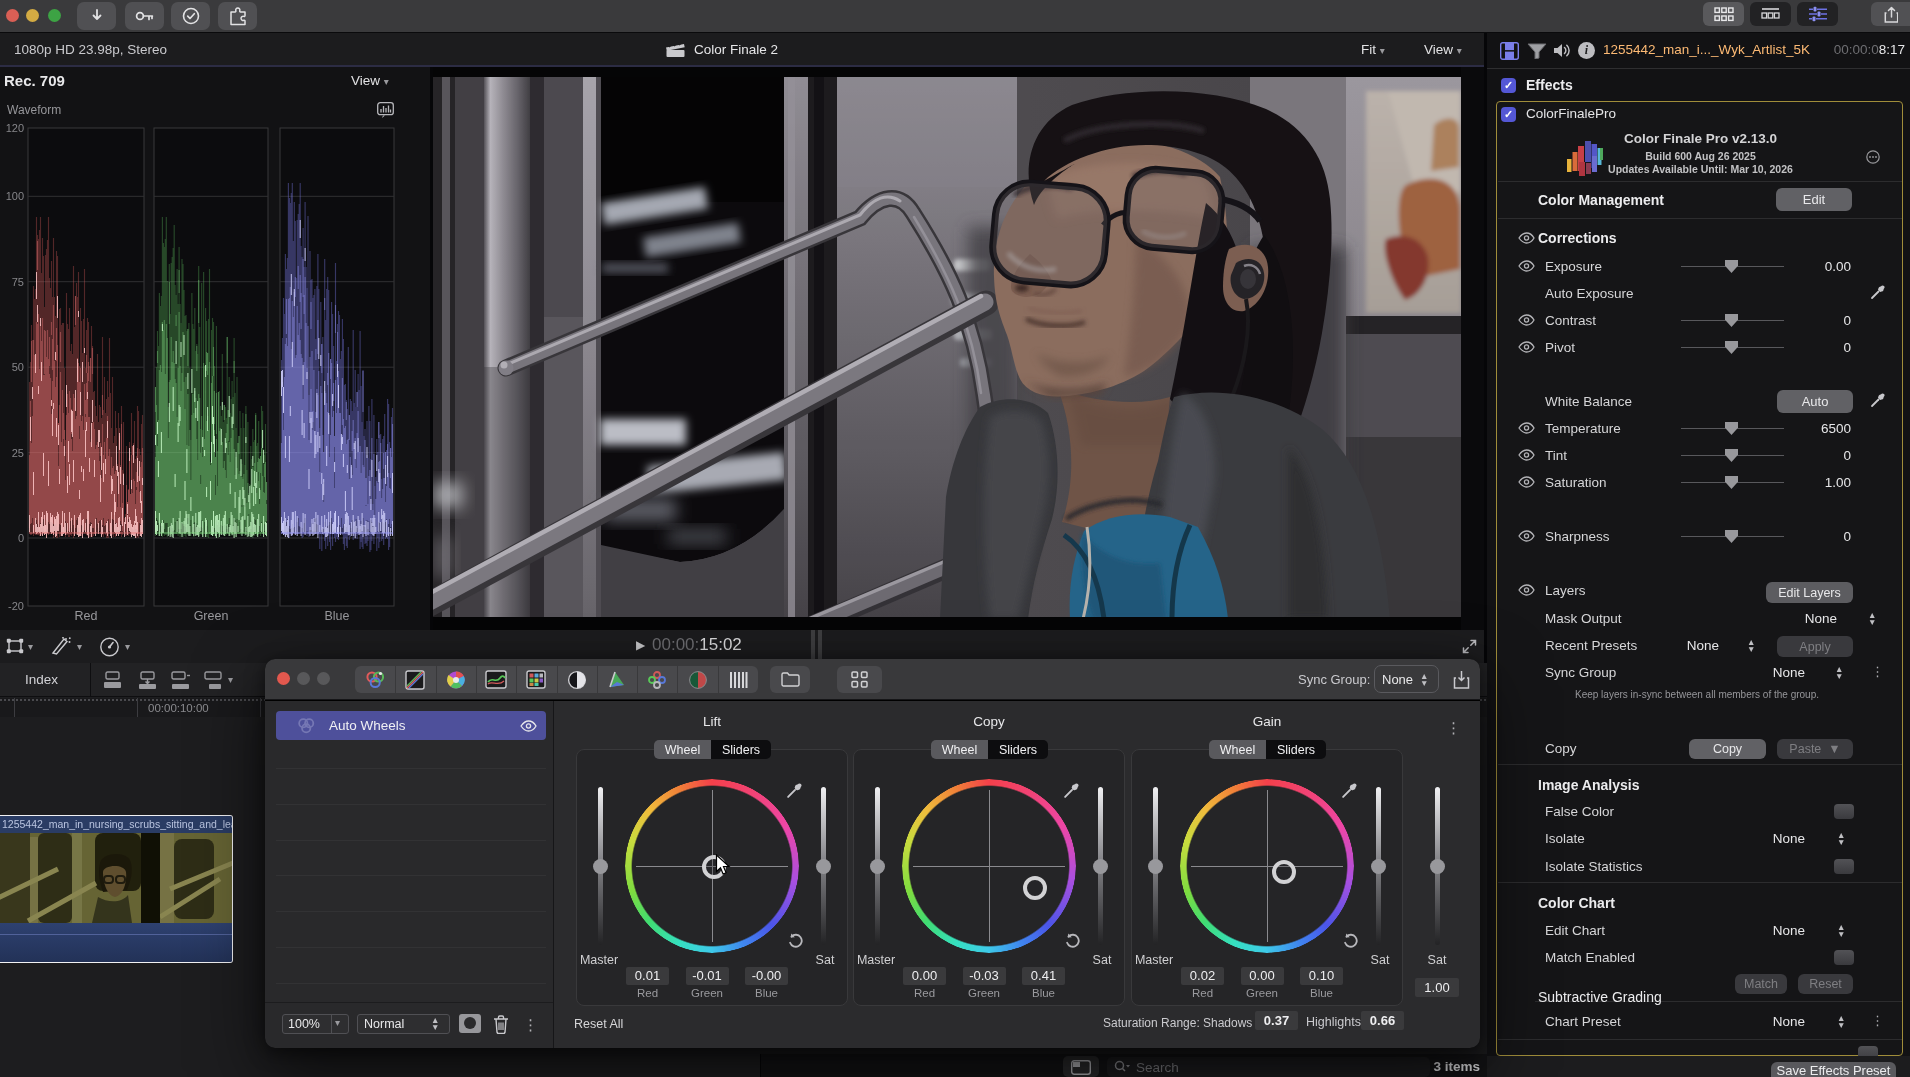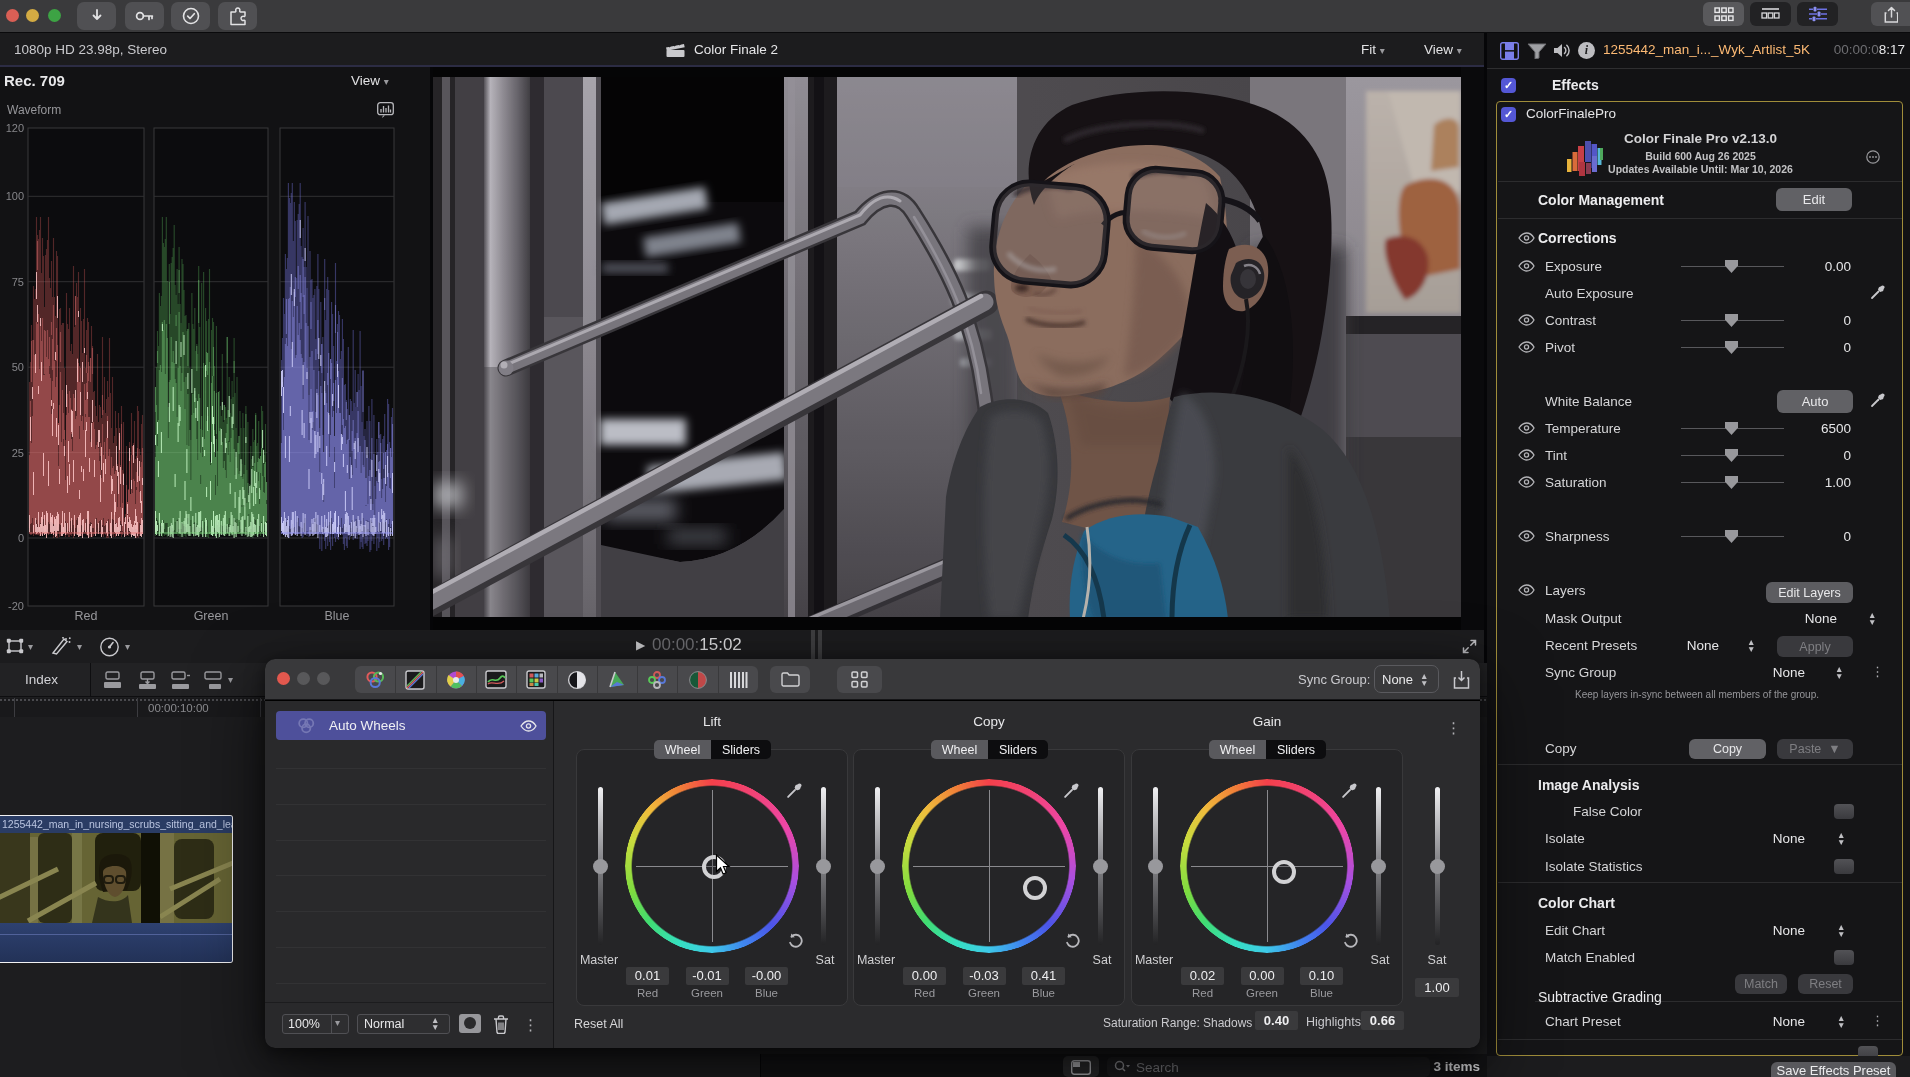--- a/index.html
+++ b/index.html
@@ -131,21 +131,21 @@
   <svg class="abs" style="left:1553px;top:42px;" width="20" height="17" viewBox="0 0 20 17">
     <path d="M1 6v5h3.5L9 15V2L4.5 6z" fill="#bdbdc1"></path>
     <path d="M11.5 5.5a4 4 0 0 1 0 6M13.8 3.2a7.3 7.3 0 0 1 0 10.6" stroke="#bdbdc1" stroke-width="1.5" fill="none" stroke-linecap="round"></path>
   </svg>
   <div class="abs" style="left:1578px;top:42px;width:17px;height:17px;border-radius:50%;background:#bdbdc1;color:#1c1c1e;font-size:12px;font-weight:bold;font-style:italic;display:flex;align-items:center;justify-content:center;font-family:'Liberation Serif',serif;">i</div>
   <div class="abs row2txt" style="left:1603px;top:42px;color:#fdba74;">1255442_man_i..._Wyk_Artlist_5K</div>
   <div class="abs" style="left:1793px;top:42px;width:112px;text-align:right;font-size:13.5px;color:#6e6e72;">00:00:0<span style="color:#e8e8ea;">8:17</span></div>
   <div class="abs" style="left:1487px;top:68px;width:423px;height:1px;background:#2e2e30;"></div>
 
   <div class="abs purplecb" style="left:1501px;top:78px;">✓</div>
-  <div class="abs" style="left:1526px;top:77px;color:#ececee;font-size:14px;font-weight:bold;margin-left:26px;">Effects</div>
+  <div class="abs" style="left:1526px;top:77px;color:#ececee;font-size:14px;font-weight:bold;">Effects</div>
 
   <div class="abs" style="left:1496px;top:101px;width:407px;height:955px;border:1.5px solid #a08d3a;border-radius:4px;background:#151517;"></div>
   <div class="abs purplecb" style="left:1501px;top:107px;">✓</div>
   <div class="abs rowlab" style="left:1526px;top:106px;color:#e4e4e6;">ColorFinalePro</div>
 
   <svg class="abs" style="left:1566px;top:136px;" width="38" height="40" viewBox="0 0 38 40">
     <g>
     <rect x="1" y="23" width="4.5" height="13" fill="#e8b33c"></rect>
     <rect x="6.5" y="16" width="5" height="19" fill="#d96b3a"></rect>
     <rect x="12" y="10" width="6" height="25" fill="#c83f46"></rect>
@@ -280,21 +280,21 @@
   <div class="abs updn" style="left:1835px;top:666px;">▲<br>▼</div>
   <div class="abs vdots" style="left:1871px;top:664px;">⋮</div>
   <div class="abs" style="left:1497px;top:689px;width:400px;text-align:center;color:#96969a;font-size:10px;">Keep layers in-sync between all members of the group.</div>
 
   <div class="abs rowlab" style="left:1545px;top:741px;">Copy</div>
   <div class="abs btn" style="left:1689px;top:739px;width:77px;height:20px;font-size:12.5px;">Copy</div>
   <div class="abs btn dim" style="left:1777px;top:739px;width:76px;height:20px;font-size:12.5px;">Paste&nbsp;&nbsp;▼</div>
   <div class="abs" style="left:1498px;top:764px;width:404px;height:1px;background:#2c2c2e;"></div>
 
   <div class="abs" style="left:1538px;top:777px;color:#ececee;font-size:14px;font-weight:bold;">Image Analysis</div>
-  <div class="abs rowlab" style="left:1545px;top:804px;margin-left:28px;">False Color</div>
+  <div class="abs rowlab" style="left:1545px;top:804px;">False Color</div>
   <div class="abs graycb" style="left:1834px;top:804px;"></div>
   <div class="abs rowlab" style="left:1545px;top:831px;">Isolate</div>
   <div class="abs" style="left:1725px;top:831px;width:80px;text-align:right;color:#e6e6e8;font-size:13.5px;">None</div>
   <div class="abs updn" style="left:1837px;top:832px;">▲<br>▼</div>
   <div class="abs rowlab" style="left:1545px;top:859px;">Isolate Statistics</div>
   <div class="abs graycb" style="left:1834px;top:859px;"></div>
   <div class="abs" style="left:1498px;top:882px;width:404px;height:1px;background:#2c2c2e;"></div>
 
   <div class="abs" style="left:1538px;top:895px;color:#ececee;font-size:14px;font-weight:bold;">Color Chart</div>
   <div class="abs rowlab" style="left:1545px;top:923px;">Edit Chart</div>
@@ -945,21 +945,21 @@
     <div class="abs valbox" style="left:1035.0px;top:308px;width:43px;height:18px;line-height:18px;">0.10</div>
     <div class="abs" style="left:1035.0px;top:328px;width:43px;text-align:center;color:#9a9a9e;font-size:11.5px;">Blue</div>
   <div class="abs slidtrack" style="left:1170px;top:128px;height:158px;"></div>
   <div class="abs slidthumb" style="left:1165px;top:200px;"></div>
   <div class="abs" style="left:1149px;top:294px;width:46px;text-align:center;color:#d0d0d2;font-size:12.5px;">Sat</div>
   <div class="abs valbox" style="left:1150px;top:319px;width:44px;height:19px;line-height:19px;">1.00</div>
   <div class="abs vdots" style="left:1181px;top:60px;font-size:15px;">⋮</div>
   <div class="abs" style="left:309px;top:358px;color:#d6d6d8;font-size:12.5px;">Reset All</div>
   <div class="abs" style="left:838px;top:357px;color:#cacace;font-size:12px;">Saturation Range:</div>
   <div class="abs" style="left:938px;top:357px;color:#cacace;font-size:12px;">Shadows</div>
-  <div class="abs valbox" style="left:990px;top:352px;width:43px;height:19px;line-height:19px;font-weight:bold;">0.40</div>
+  <div class="abs valbox" style="left:990px;top:352px;width:43px;height:19px;line-height:19px;font-weight:bold;">0.37</div>
   <div class="abs" style="left:1041px;top:356px;color:#cacace;font-size:12.5px;">Highlights</div>
   <div class="abs valbox" style="left:1096px;top:352px;width:43px;height:19px;line-height:19px;font-weight:bold;">0.66</div>
   <svg class="abs" style="left:450px;top:195px;" width="17" height="24" viewBox="0 0 17 24">
         <path d="M1.5 1v16.5l4-3.8 2.6 6.3 3-1.3-2.6-6.2h5.5z" fill="#fff" stroke="#000" stroke-width="1.2"></path>
       </svg>
   </div>
 
 </div>
 
 </body></html>

